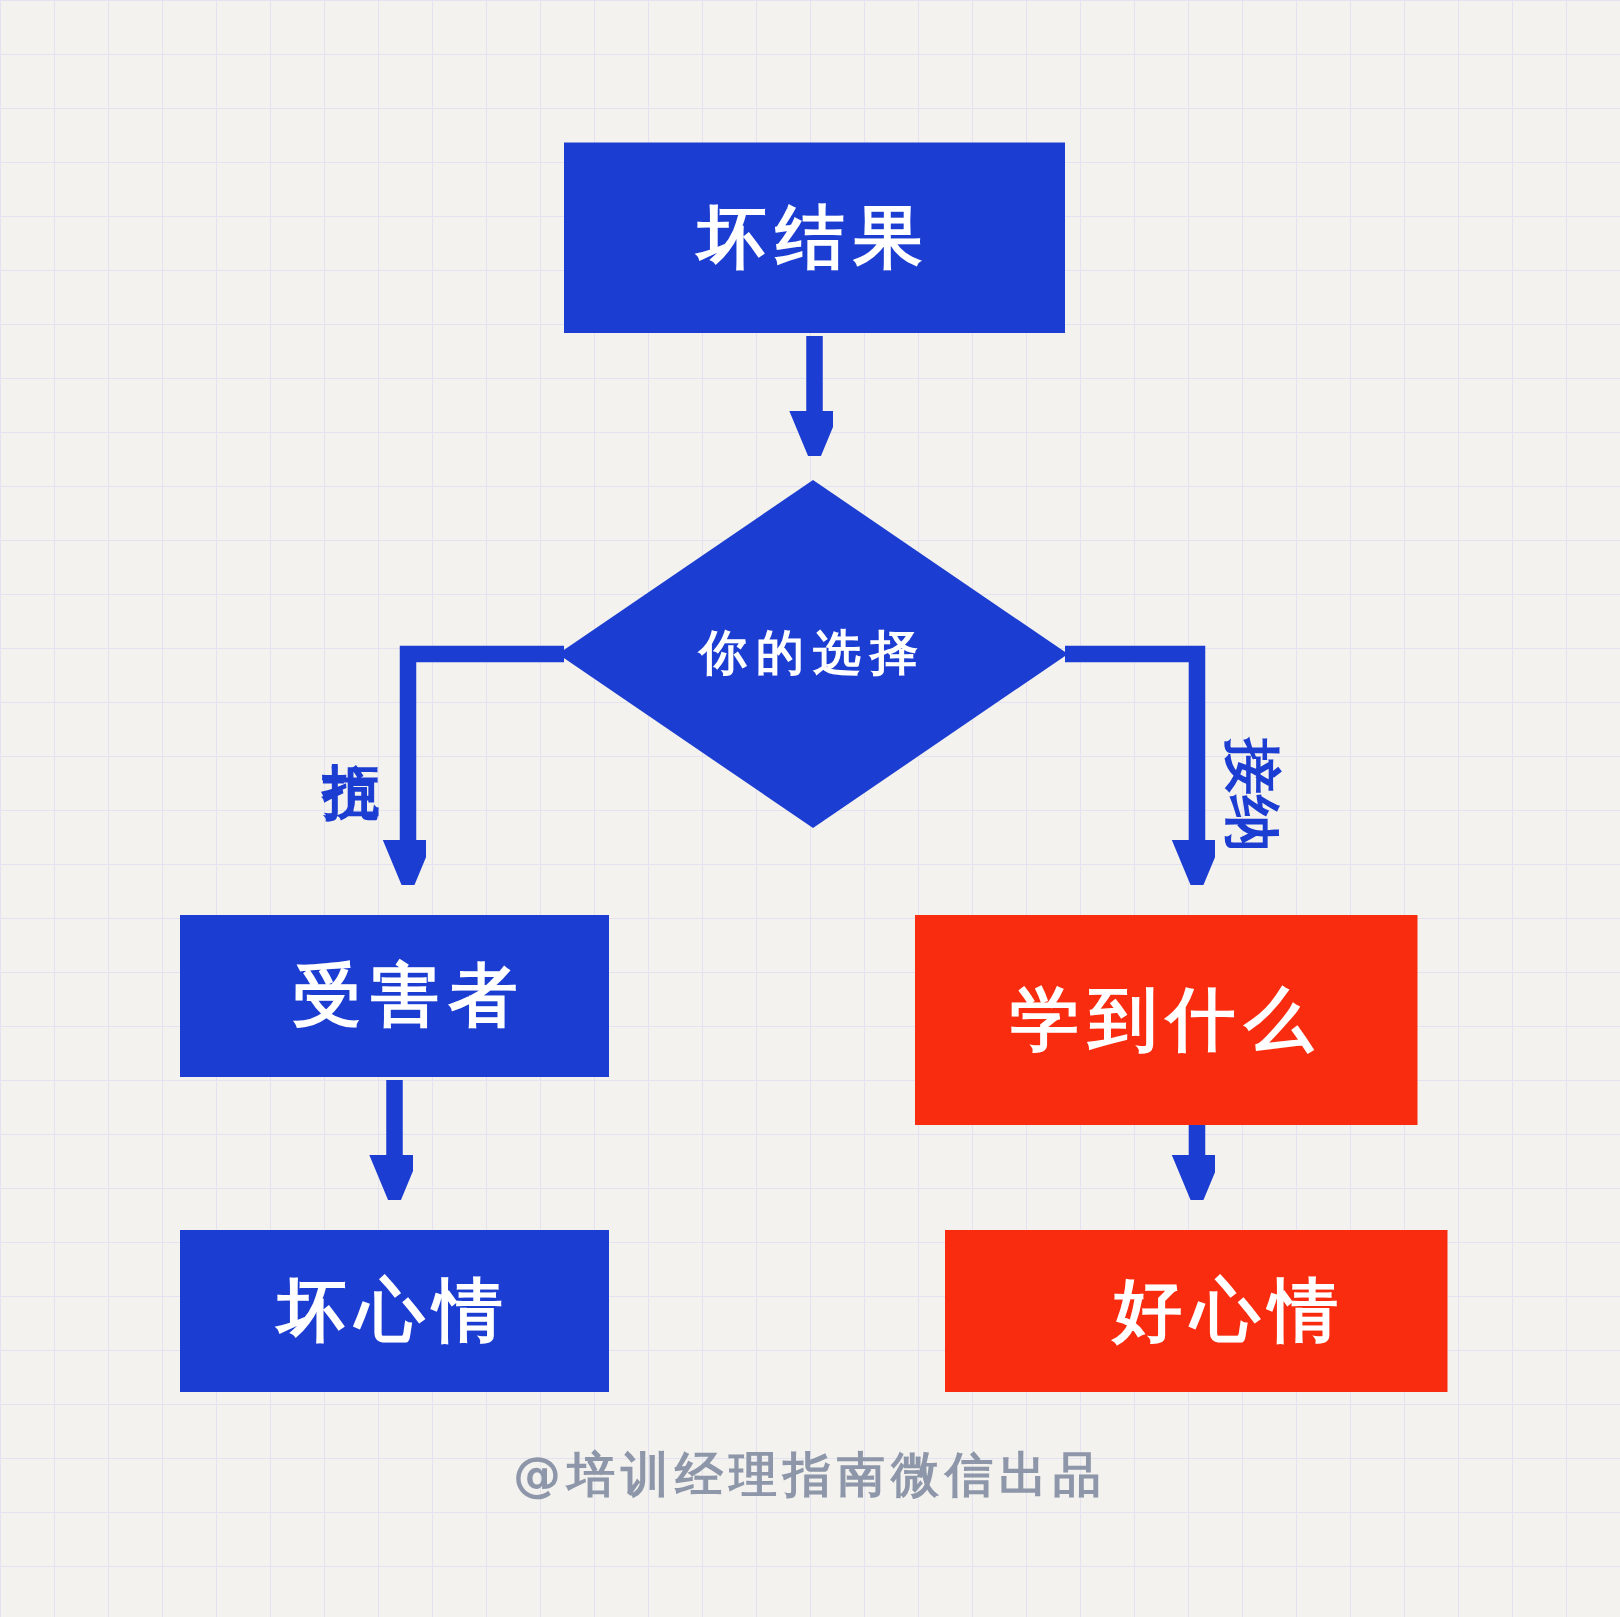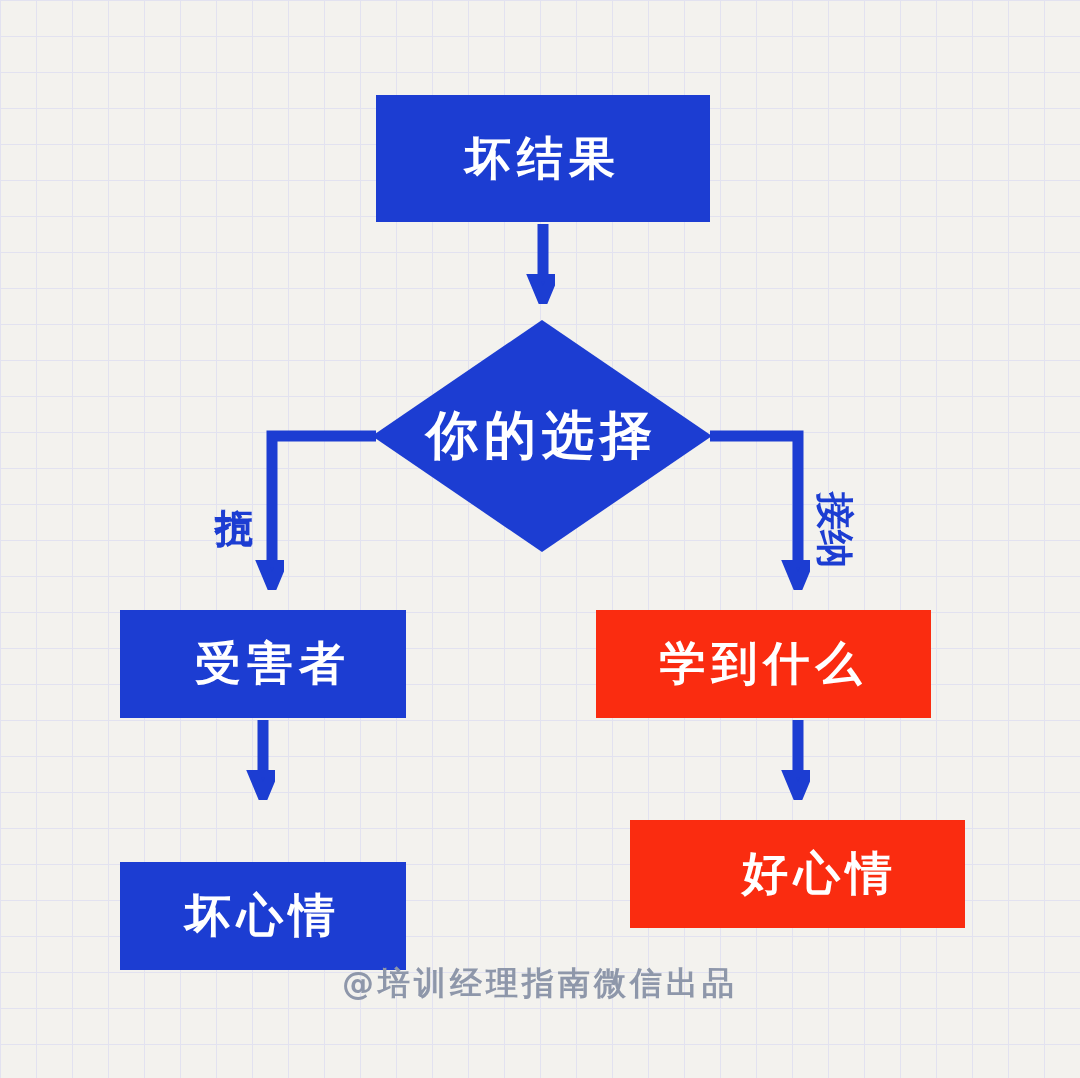--- a/index.html
+++ b/index.html
@@ -34,25 +34,25 @@
   }
   .rect{font-size:46px;}
   .blue{background:var(--blue);}
   .red{background:var(--red);}
 
   .node-top{left:376px;top:95px;width:334px;height:127px;}
   .node-decision{
     left:372px;top:320px;width:340px;height:232px;
     background:var(--blue);
     clip-path:polygon(50% 0,100% 50%,50% 100%,0 50%);
-    font-size:52px;
+    font-size:32px;
   }
   .node-left1{left:120px;top:610px;width:286px;height:108px;padding-left:20px;}
-  .node-left2{left:120px;top:820px;width:286px;height:108px;margin-top:42px;}
-  .node-right1{left:596px;top:610px;width:335px;height:108px;}
+  .node-left2{left:120px;top:820px;width:286px;height:108px;}
+  .node-right1{left:610px;top:610px;width:335px;height:140px;}
   .node-right2{left:630px;top:820px;width:335px;height:108px;padding-left:45px;}
 
   .connectors{
     position:absolute;left:0;top:0;width:1080px;height:1078px;
     pointer-events:none;
   }
   .connectors path{
     stroke:var(--blue);
     stroke-width:11;
     fill:none;

